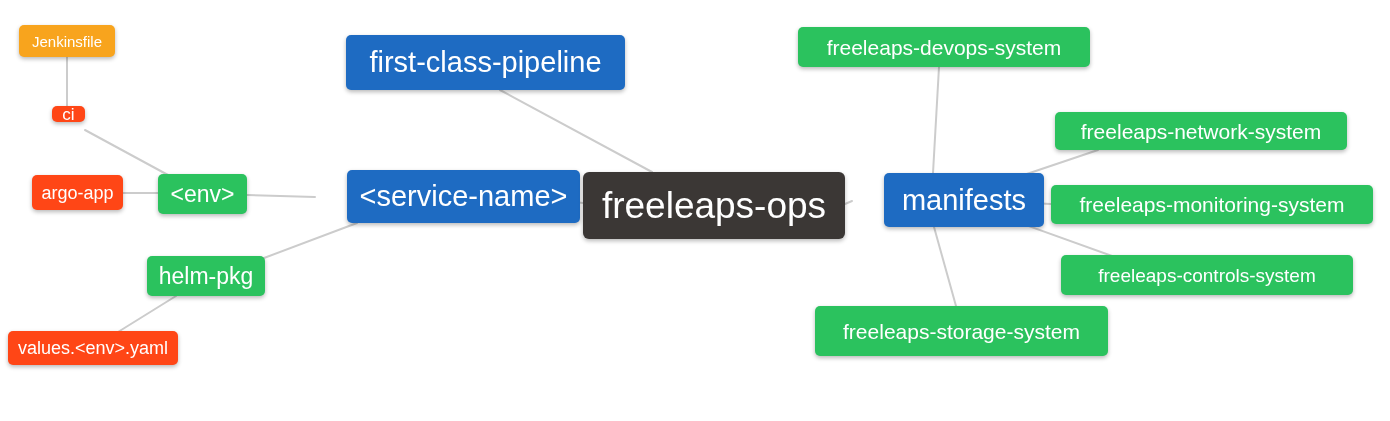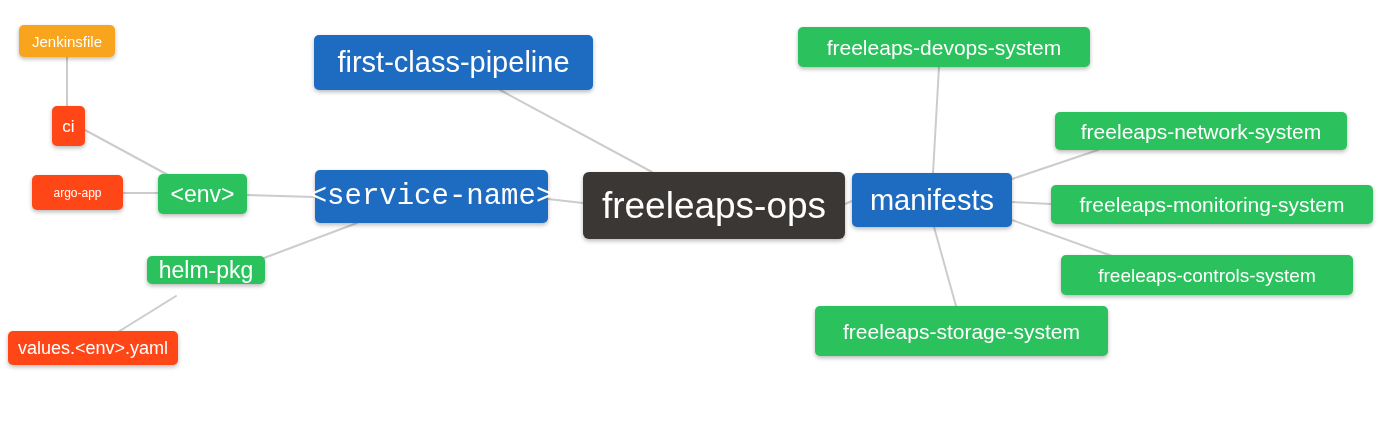--- a/index.html
+++ b/index.html
@@ -36,21 +36,21 @@
     box-sizing: border-box;
     color: var(--text, #ffffff);
     border-radius: 5px;
     box-shadow: 0 2px 4px rgba(0,0,0,0.28);
     white-space: nowrap;
     cursor: pointer;
     line-height: 1;
     user-select: none;
   }
   .root-dark   { background: var(--root-bg, #3b3735); border-radius: 6px; }
-  .branch-blue { background: var(--branch-bg, #1e6bc2); }
+  .branch-blue { background: var(--branch-bg, #1e6bc2); margin-left: 32px; }
   .leaf-green  { background: var(--green-bg, #2bc25e); }
   .leaf-red    { background: var(--red-bg, #ff4616); }
   .leaf-amber  { background: var(--amber-bg, #f8a41d); }
 </style>
 </head>
 <body>
 
 <div class="canvas">
   <svg class="edges" viewBox="0 0 1390 421" xmlns="http://www.w3.org/2000/svg">
       <line x1="67" y1="106" x2="67" y2="57"></line>
@@ -63,26 +63,26 @@
       <line x1="652" y1="172" x2="500" y2="90"></line>
       <line x1="845" y1="204" x2="852" y2="201"></line>
       <line x1="933" y1="173" x2="939" y2="67"></line>
       <line x1="1012" y1="179" x2="1098" y2="150"></line>
       <line x1="1012" y1="202" x2="1051" y2="204"></line>
       <line x1="1012" y1="220" x2="1112" y2="256"></line>
       <line x1="934" y1="227" x2="956" y2="306"></line>
     </svg>
 
 <div class="node leaf-amber" style="left: 19px; top: 25px; width: 96px; height: 32px; font-size: 15px;">Jenkinsfile</div>
-    <div class="node leaf-red" style="left: 52px; top: 106px; width: 33px; height: 40px; font-size: 17px;">ci</div>
-    <div class="node leaf-red" style="left: 32px; top: 175px; width: 91px; height: 35px; font-size: 12px;">argo-app</div>
+    <div class="node leaf-red" style="left: 52px; top: 106px; width: 33px; height: 16px; font-size: 17px;">ci</div>
+    <div class="node leaf-red" style="left: 32px; top: 175px; width: 91px; height: 35px; font-size: 18px;">argo-app</div>
     <div class="node leaf-green" style="left: 158px; top: 174px; width: 89px; height: 40px; font-size: 23px;">&lt;env&gt;</div>
-    <div class="node leaf-green" style="left: 147px; top: 256px; width: 118px; height: 28px; font-size: 23px;">helm-pkg</div>
+    <div class="node leaf-green" style="left: 147px; top: 256px; width: 118px; height: 40px; font-size: 23px;">helm-pkg</div>
     <div class="node leaf-red" style="left: 8px; top: 331px; width: 170px; height: 34px; font-size: 18px;">values.&lt;env&gt;.yaml</div>
-    <div class="node branch-blue" style="left: 315px; top: 170px; width: 233px; height: 53px; font-size: 29px; font-family: Liberation Mono, monospace;">&lt;service-name&gt;</div>
+    <div class="node branch-blue" style="left: 315px; top: 170px; width: 233px; height: 53px; font-size: 29px;">&lt;service-name&gt;</div>
     <div class="node branch-blue" style="left: 314px; top: 35px; width: 279px; height: 55px; font-size: 29px;">first-class-pipeline</div>
     <div class="node root-dark" style="left: 583px; top: 172px; width: 262px; height: 67px; font-size: 37px;">freeleaps-ops</div>
     <div class="node branch-blue" style="left: 852px; top: 173px; width: 160px; height: 54px; font-size: 29px;">manifests</div>
     <div class="node leaf-green" style="left: 798px; top: 27px; width: 292px; height: 40px; font-size: 21px;">freeleaps-devops-system</div>
     <div class="node leaf-green" style="left: 1055px; top: 112px; width: 292px; height: 38px; font-size: 21px;">freeleaps-network-system</div>
     <div class="node leaf-green" style="left: 1051px; top: 185px; width: 322px; height: 39px; font-size: 21px;">freeleaps-monitoring-system</div>
     <div class="node leaf-green" style="left: 1061px; top: 255px; width: 292px; height: 40px; font-size: 19px;">freeleaps-controls-system</div>
     <div class="node leaf-green" style="left: 815px; top: 306px; width: 293px; height: 50px; font-size: 21px;">freeleaps-storage-system</div>
   </div>
 

